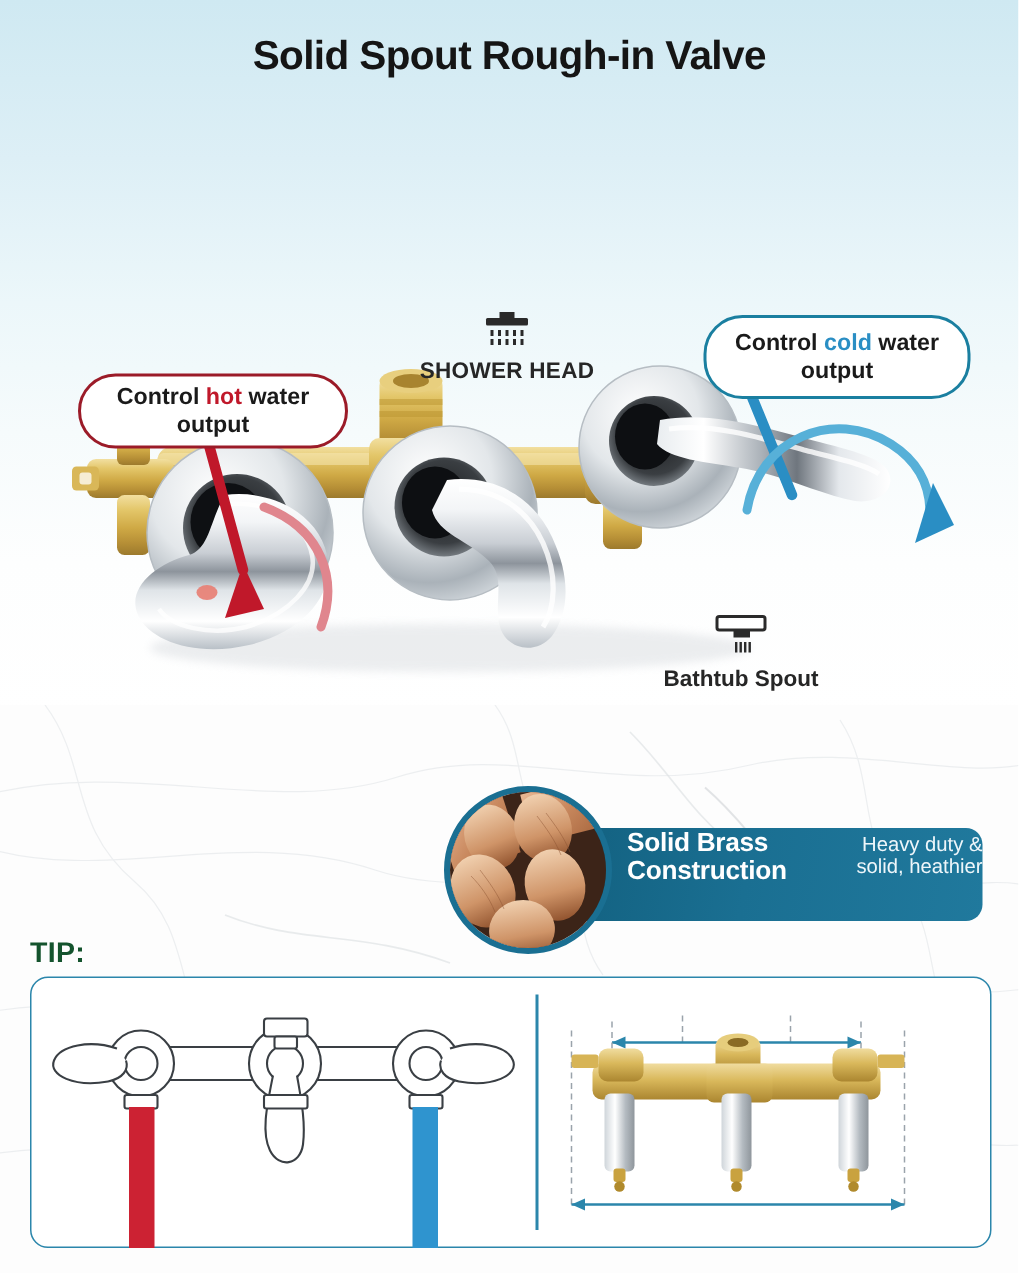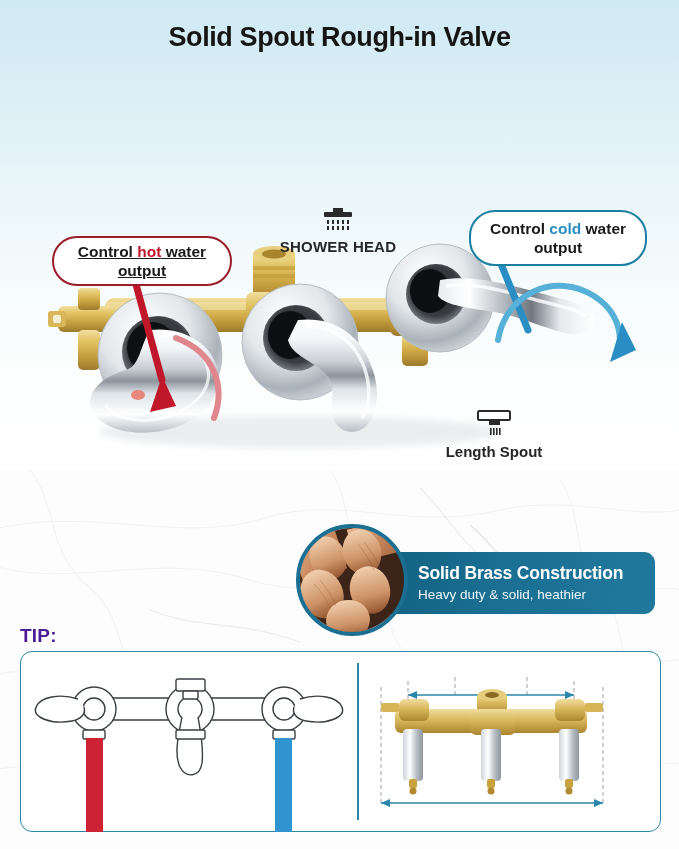--- a/index.html
+++ b/index.html
@@ -30,22 +30,22 @@
     letter-spacing: -.4px; color: #151515;
   }
 
   
   .callout {
     position: absolute; background: #fff; border-radius: 26px;
     display: flex; align-items: center; justify-content: center;
     text-align: center; font-size: 15.5px; font-weight: 700;
     color: #1a1a1a; line-height: 1.25; padding: 6px 10px; z-index: 7;
   }
-  .callout-hot  { left: 52px;  top: 236px; width: 180px; height: 50px;
-                  border: 2.2px solid #9b1b28; text-decoration: underline; }
+  .callout-hot  { left: 52px;  top: 249px; width: 180px; height: 50px;
+                  border: 2.2px solid #9b1b28; }
   .callout-cold { left: 469px; top: 210px; width: 178px; height: 56px;
                   border: 2.2px solid #1a7fa0; }
   .kw-hot  { color: #c0182a; }
   .kw-cold { color: #2a8ec4; }
 
   
   .iconlabel { position: absolute; text-align: center; z-index: 6; }
   .iconlabel .cap {
     font-size: 15px; font-weight: 800; color: #262626; white-space: nowrap;
   }
@@ -55,36 +55,36 @@
   .lbl-tub .cap { font-weight: 700; }
 
   
   .product { position: absolute; left: 0; top: 180px; width: 679px; height: 310px; z-index: 4; }
 
   
   .banner {
     position: absolute; left: 370px; top: 552px; width: 285px; height: 62px;
     border-radius: 11px;
     background: linear-gradient(100deg, #12607f 0%, #1a6f92 45%, #20799d 100%);
-    z-index: 5; padding-left: 48px; display: flex; flex-direction: column;
+    z-index: 5; padding-left: 48px; display: flex; flex-direction: row;
     justify-content: center;
   }
   .banner-title { font-size: 17.5px; font-weight: 800; color: #fff;
                   letter-spacing: -.2px; line-height: 1.1; }
   .banner-sub   { font-size: 13.5px; font-weight: 400; color: #eef6fa;
-                  margin-top: 3px; }
+                  margin-top: 3px; text-align: right; }
   .brass-circle {
     position: absolute; left: 296px; top: 524px; width: 112px; height: 112px;
     border-radius: 50%; border: 4px solid #1a6f92; overflow: hidden; z-index: 6;
   }
 
   
   .tip-label {
     position: absolute; left: 20px; top: 625px;
-    font-size: 19px; font-weight: 800; color: #4c1d95; letter-spacing: .2px;
+    font-size: 19px; font-weight: 800; color: #14532d; letter-spacing: .2px;
   }
   .tip-panel {
     position: absolute; left: 20px; top: 651px; width: 641px; height: 181px;
     border: 1.6px solid #2b86ab; border-radius: 12px; background: #fff;
     z-index: 3;
   }
   .tip-divider {
     position: absolute; left: 357px; top: 663px; width: 2px; height: 157px;
     background: #2b86ab; z-index: 4;
   }
@@ -299,21 +299,21 @@
     <svg width="38" height="30" viewBox="0 0 38 30">
       <rect x="3" y="2" width="32" height="9" rx="1.5" fill="none" stroke="#2a2a2a" stroke-width="2"></rect>
       <rect x="14" y="11" width="11" height="5" fill="#2a2a2a"></rect>
       <g fill="#2a2a2a">
         <rect x="15" y="19" width="1.6" height="7"></rect>
           <rect x="18" y="19" width="1.6" height="7"></rect>
         <rect x="21" y="19" width="1.6" height="7"></rect>
           <rect x="24" y="19" width="1.6" height="7"></rect>
       </g>
     </svg>
-    <div class="cap">Length Spout</div>
+    <div class="cap">Bathtub Spout</div>
   </div>
 
   <div class="banner">
     <div class="banner-title">Solid Brass Construction</div>
     <div class="banner-sub">Heavy duty &amp; solid, heathier</div>
   </div>
   <div class="brass-circle">
     <svg width="104" height="104" viewBox="0 0 104 104">
       <defs>
         <linearGradient id="cu1" x1="0" y1="0" x2="1" y2="1">

